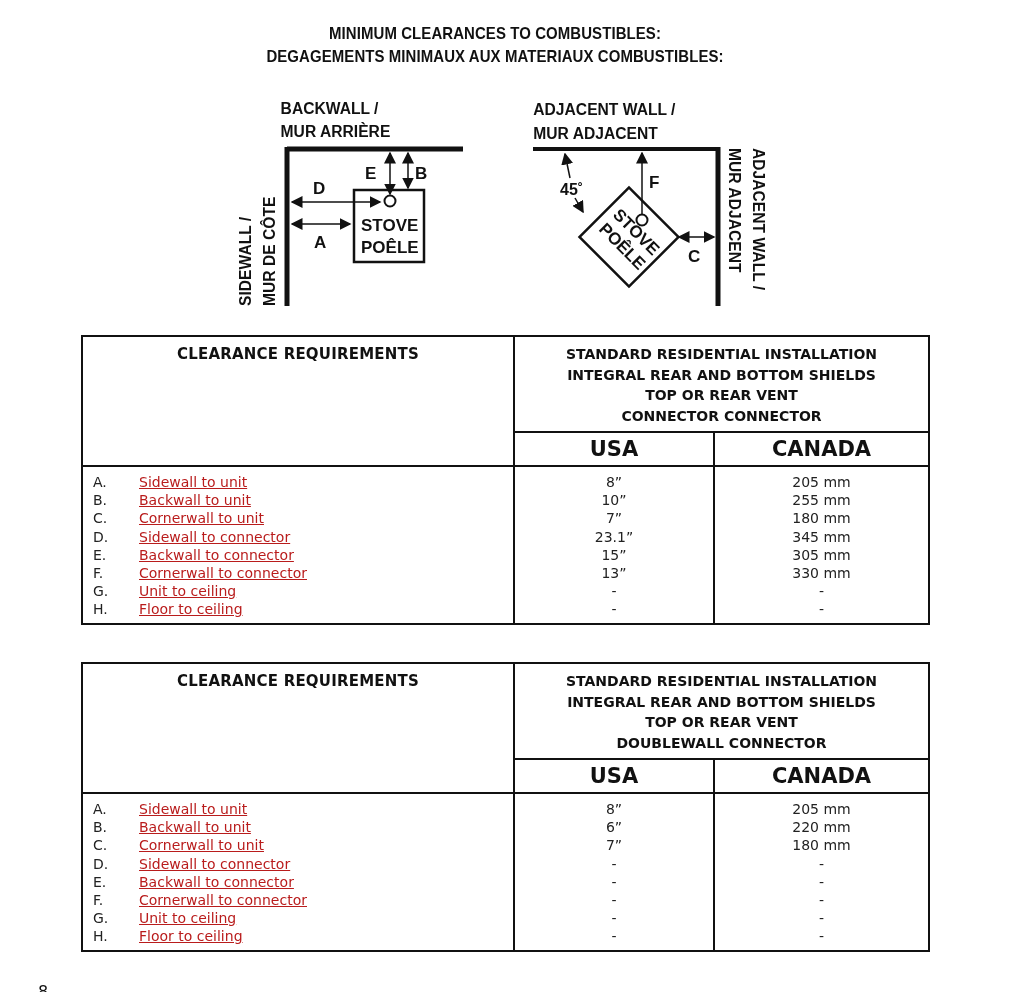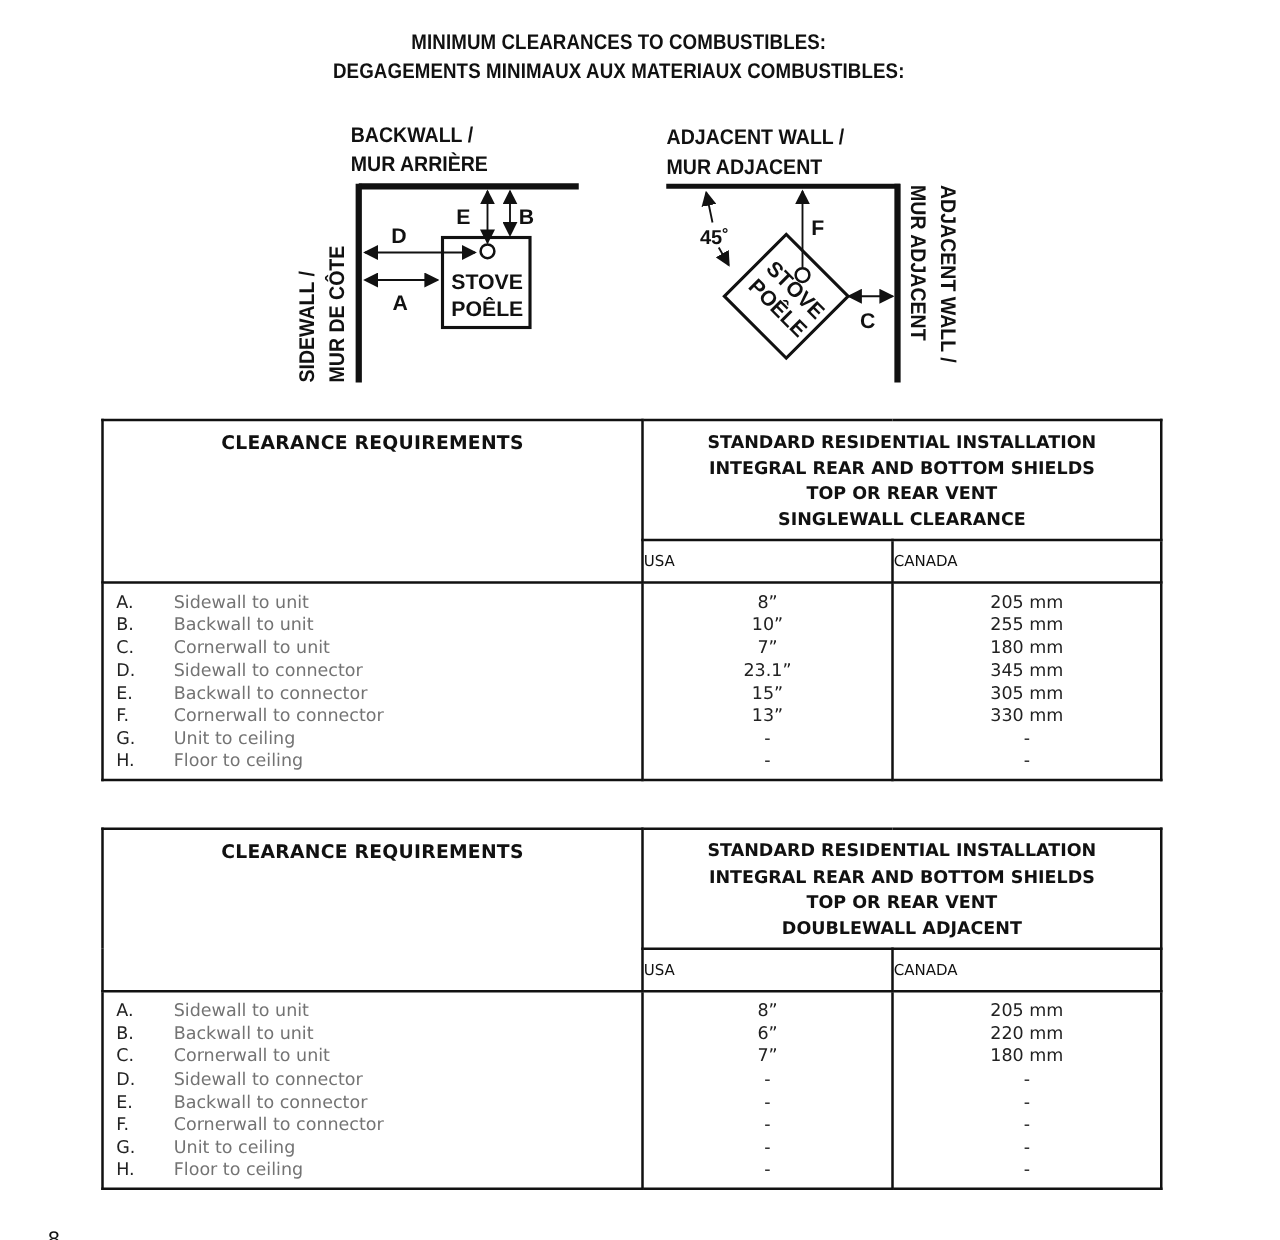--- a/index.html
+++ b/index.html
@@ -4,25 +4,25 @@
 <style>
   html, body { margin:0; padding:0; background:#ffffff; }
   body { width:1024px; height:992px; position:relative; overflow:hidden; font-family:"Liberation Sans", sans-serif; color:#111; }
   .title { position:absolute; left:0; width:990px; top:22px; text-align:center; font-family:"Liberation Sans", sans-serif; font-size:17px; font-weight:bold; line-height:23px; transform:scaleX(0.88); transform-origin:495px 0; letter-spacing:0.1px; }
   .diagram { position:absolute; left:230px; top:90px; }
   .dlabel { font-family:"Liberation Sans", sans-serif; font-weight:bold; fill:#111; }
   table.clr { position:absolute; left:81px; width:849px; border-collapse:collapse; font-family:"DejaVu Sans", sans-serif; }
   table.clr td { border:2px solid #111; padding:0; vertical-align:top;margin-top:36px; }
   .hdr-left { width:430px; text-align:center; font-weight:bold; font-size:15px; padding-top:8px !important; letter-spacing:0.2px; }
   .hdr-right { text-align:center; font-weight:bold; font-size:14px; line-height:20.5px; padding-top:7px !important; padding-bottom:5px !important; }
-  .sub { text-align:left; font-weight:normal; font-size:12px; height:32px; vertical-align:middle !important; }
+  .sub { text-align:center; font-weight:bold; font-size:21px; height:32px; vertical-align:middle !important; }
   .rows { padding-top:6px !important; padding-bottom:4px !important; font-size:14px; line-height:18.2px; font-family:"DejaVu Sans", sans-serif; }
   .row { display:flex; }
   .row .letter { width:46px; padding-left:10px; color:#222; }
-  .row .desc { color:#737373; }
+  .row .desc { color:#b91c1c;text-decoration:underline; }
   .vals { text-align:center; padding-top:6px !important; font-size:14px; line-height:18.2px; color:#222; }
   .page-num { position:absolute; left:38px; top:982px; font-size:16px; font-family:"DejaVu Sans", sans-serif; }
 </style>
 </head>
 <body>
 
 <div class="title">
   <div>MINIMUM CLEARANCES TO COMBUSTIBLES:</div>
   <div>DEGAGEMENTS MINIMAUX AUX MATERIAUX COMBUSTIBLES:</div>
 </div>
@@ -86,21 +86,21 @@
 </svg>
 
 <table class="clr" style="top:335px;">
   <tbody>
       <tr>
     <td class="hdr-left" rowspan="2">CLEARANCE REQUIREMENTS</td>
     <td class="hdr-right" colspan="2">
       <div>STANDARD RESIDENTIAL INSTALLATION</div>
       <div>INTEGRAL REAR AND BOTTOM SHIELDS</div>
       <div>TOP OR REAR VENT</div>
-      <div>SINGLEWALL CLEARANCE</div>
+      <div>CONNECTOR CONNECTOR</div>
     </td>
   </tr>
   <tr>
     <td class="sub" style="width:198px;">USA</td>
     <td class="sub">CANADA</td>
   </tr>
   <tr>
     <td class="rows">
       <div class="row">
             <span class="letter">A.</span>
@@ -160,21 +160,21 @@
   </table>
 
 <table class="clr" style="top:662px;">
   <tbody>
       <tr>
     <td class="hdr-left" rowspan="2">CLEARANCE REQUIREMENTS</td>
     <td class="hdr-right" colspan="2">
       <div>STANDARD RESIDENTIAL INSTALLATION</div>
       <div>INTEGRAL REAR AND BOTTOM SHIELDS</div>
       <div>TOP OR REAR VENT</div>
-      <div>DOUBLEWALL ADJACENT</div>
+      <div>DOUBLEWALL CONNECTOR</div>
     </td>
   </tr>
   <tr>
     <td class="sub" style="width:198px;">USA</td>
     <td class="sub">CANADA</td>
   </tr>
   <tr>
     <td class="rows">
       <div class="row">
             <span class="letter">A.</span>

